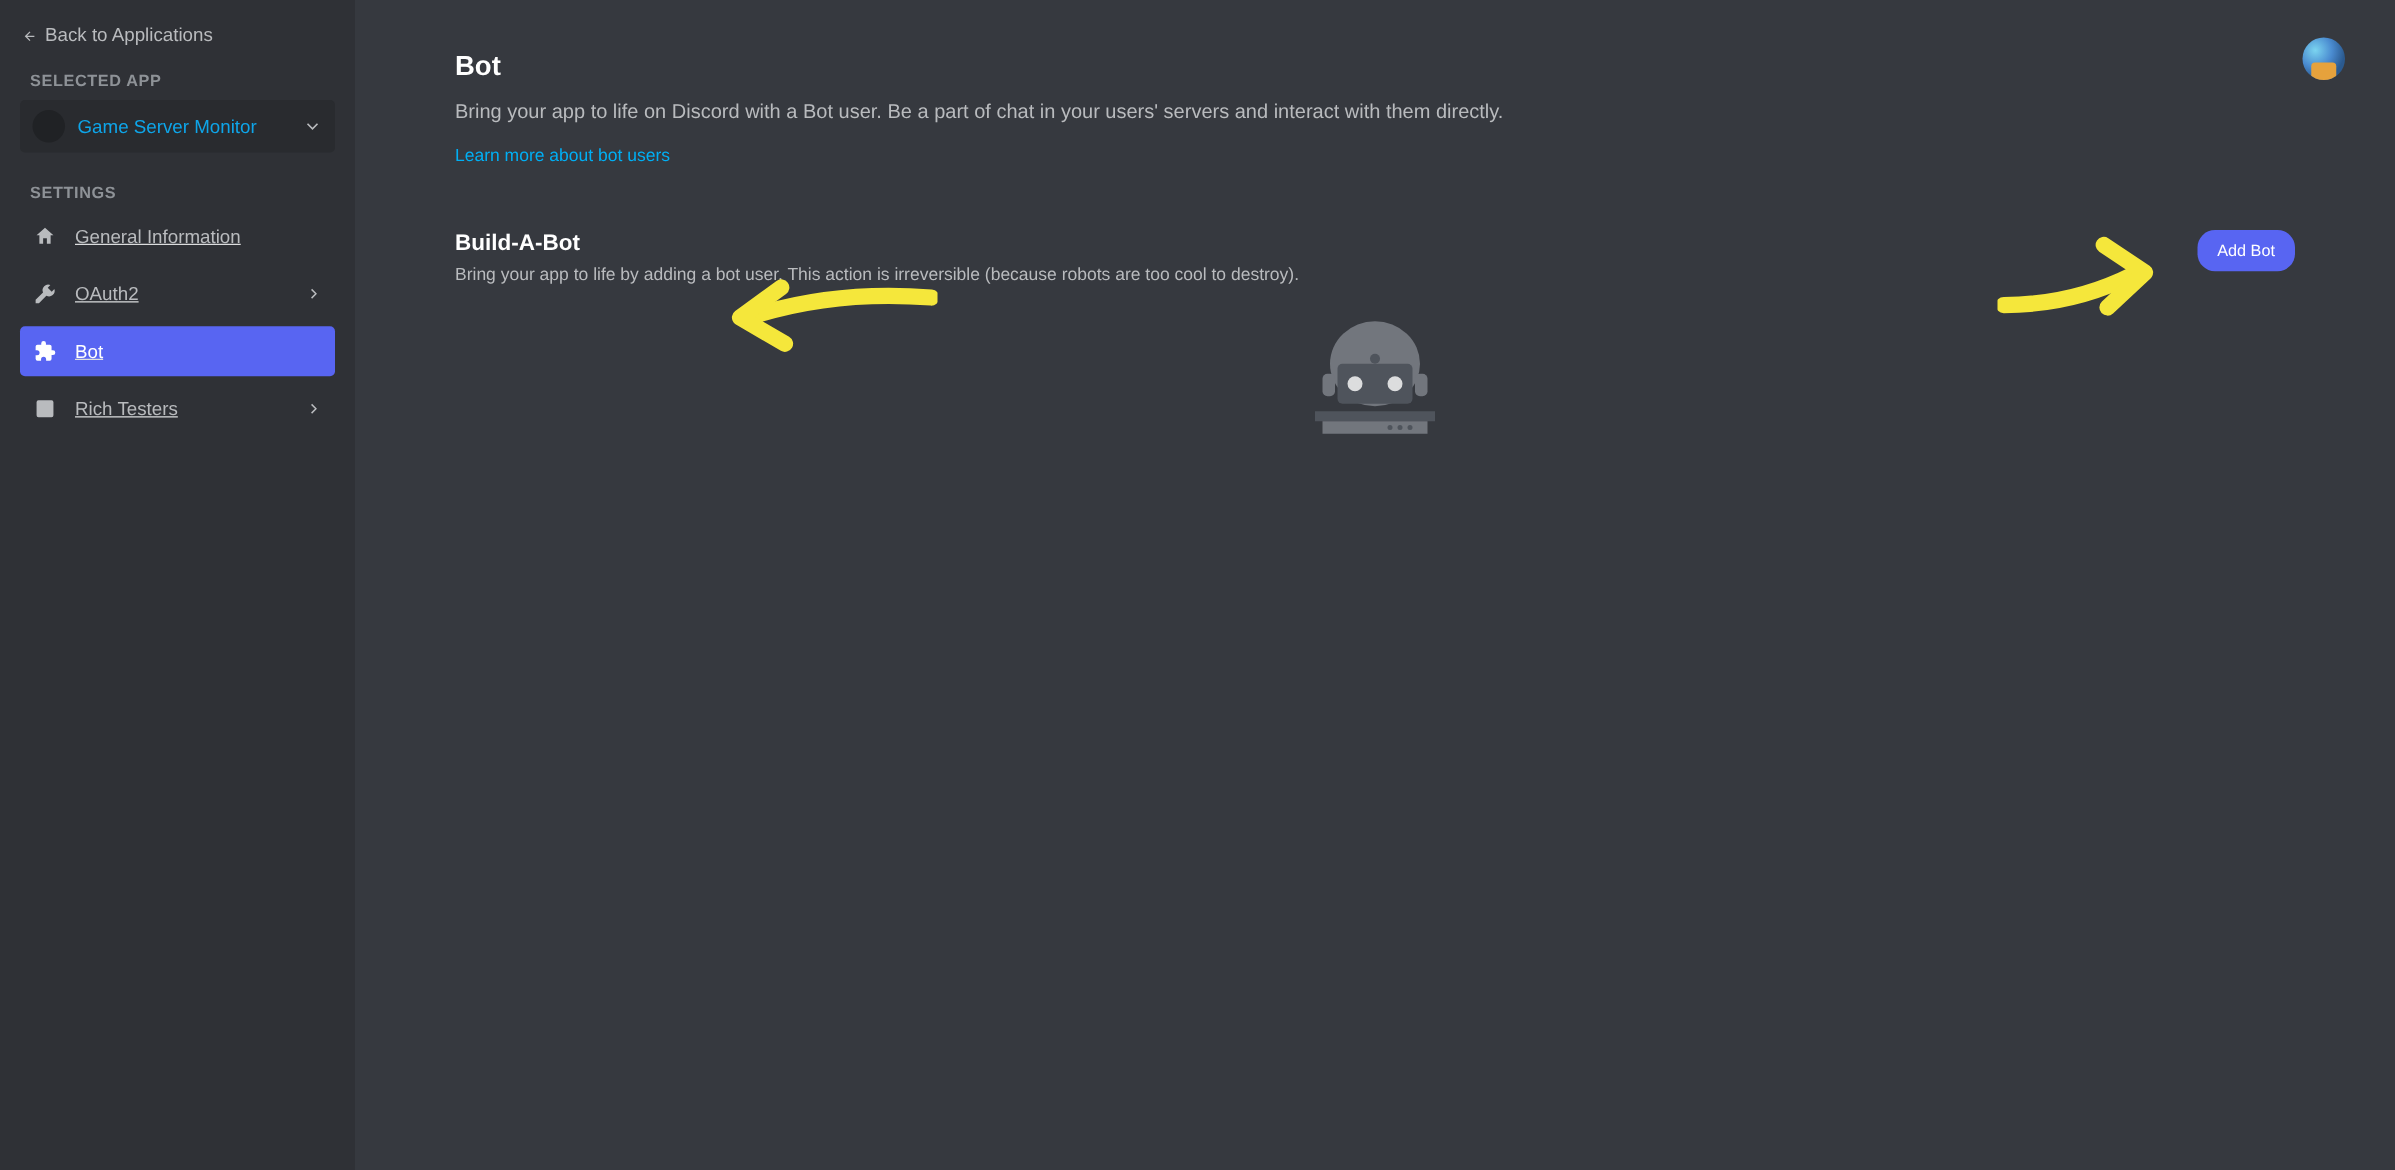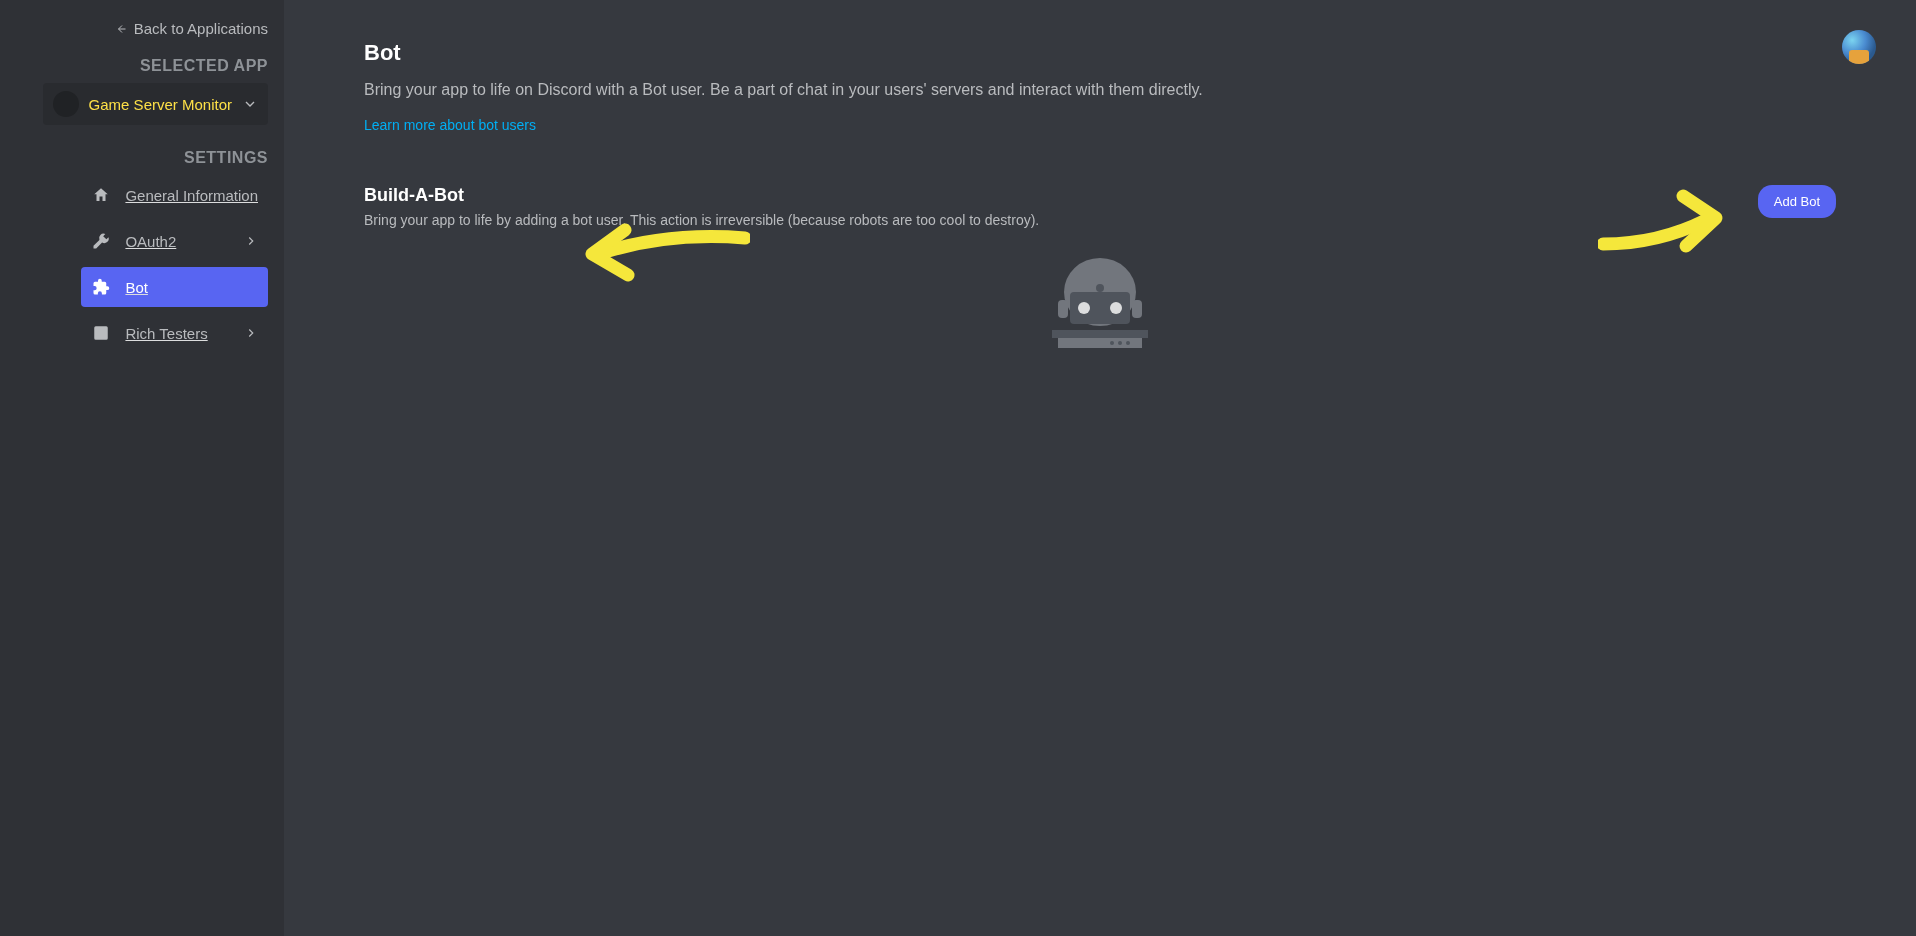--- a/index.html
+++ b/index.html
@@ -11,34 +11,33 @@
     display: flex;
     overflow: hidden;
   }
   .sidebar {
     width: 284px;
     background: #2f3136;
     display: flex;
     flex-direction: column;
     padding: 16px;
     flex-shrink: 0;
-    align-items: flex-end;
   }
   .back-link {
     display: flex;
     align-items: center;
     color: #b9bbbe;
     font-size: 15px;
     cursor: pointer;
     padding: 4px 0 12px 2px;
     gap: 6px;
   }
   .section-label {
     color: #8e9297;
-    font-size: 16px;
+    font-size: 13px;
     font-weight: 700;
     letter-spacing: 0.5px;
     margin: 8px 0 8px 8px;
   }
   .app-select {
     background: #292b2f;
     border-radius: 4px;
     padding: 8px 10px;
     display: flex;
     align-items: center;
@@ -47,21 +46,21 @@
     margin-bottom: 16px;
   }
   .app-icon {
     width: 26px; height: 26px;
     background: #202225;
     border-radius: 50%;
     flex-shrink: 0;
   }
   .app-name {
     flex: 1;
-    color: #fde047;
+    color: #0ea5e9;
     font-size: 15px;
   }
   .chevron { color: #b9bbbe; display:flex; align-items:center; }
   .nav { display: flex; flex-direction: column; gap: 6px; text-decoration: underline; }
   .nav-item {
     display: flex;
     align-items: center;
     gap: 14px;
     padding: 8px 10px;
     border-radius: 4px;

